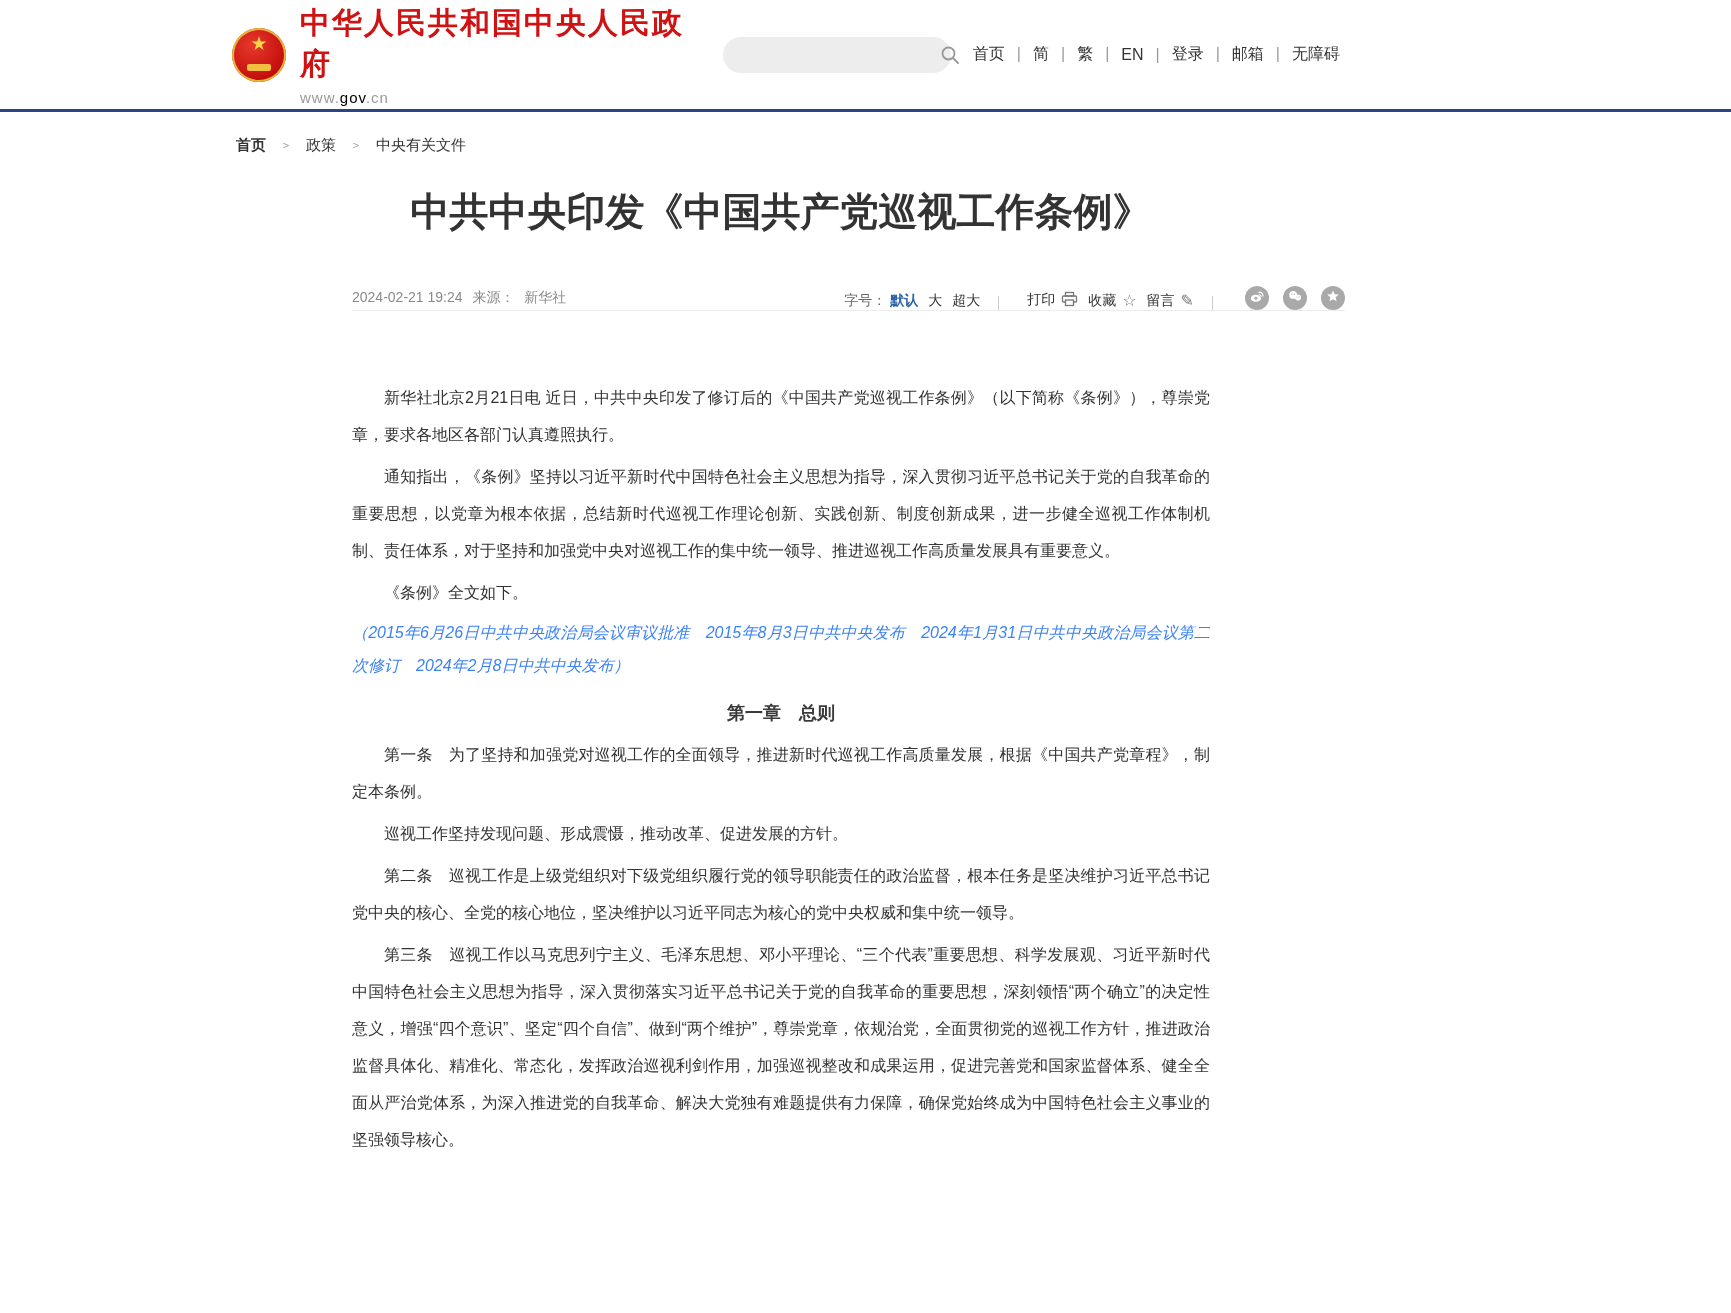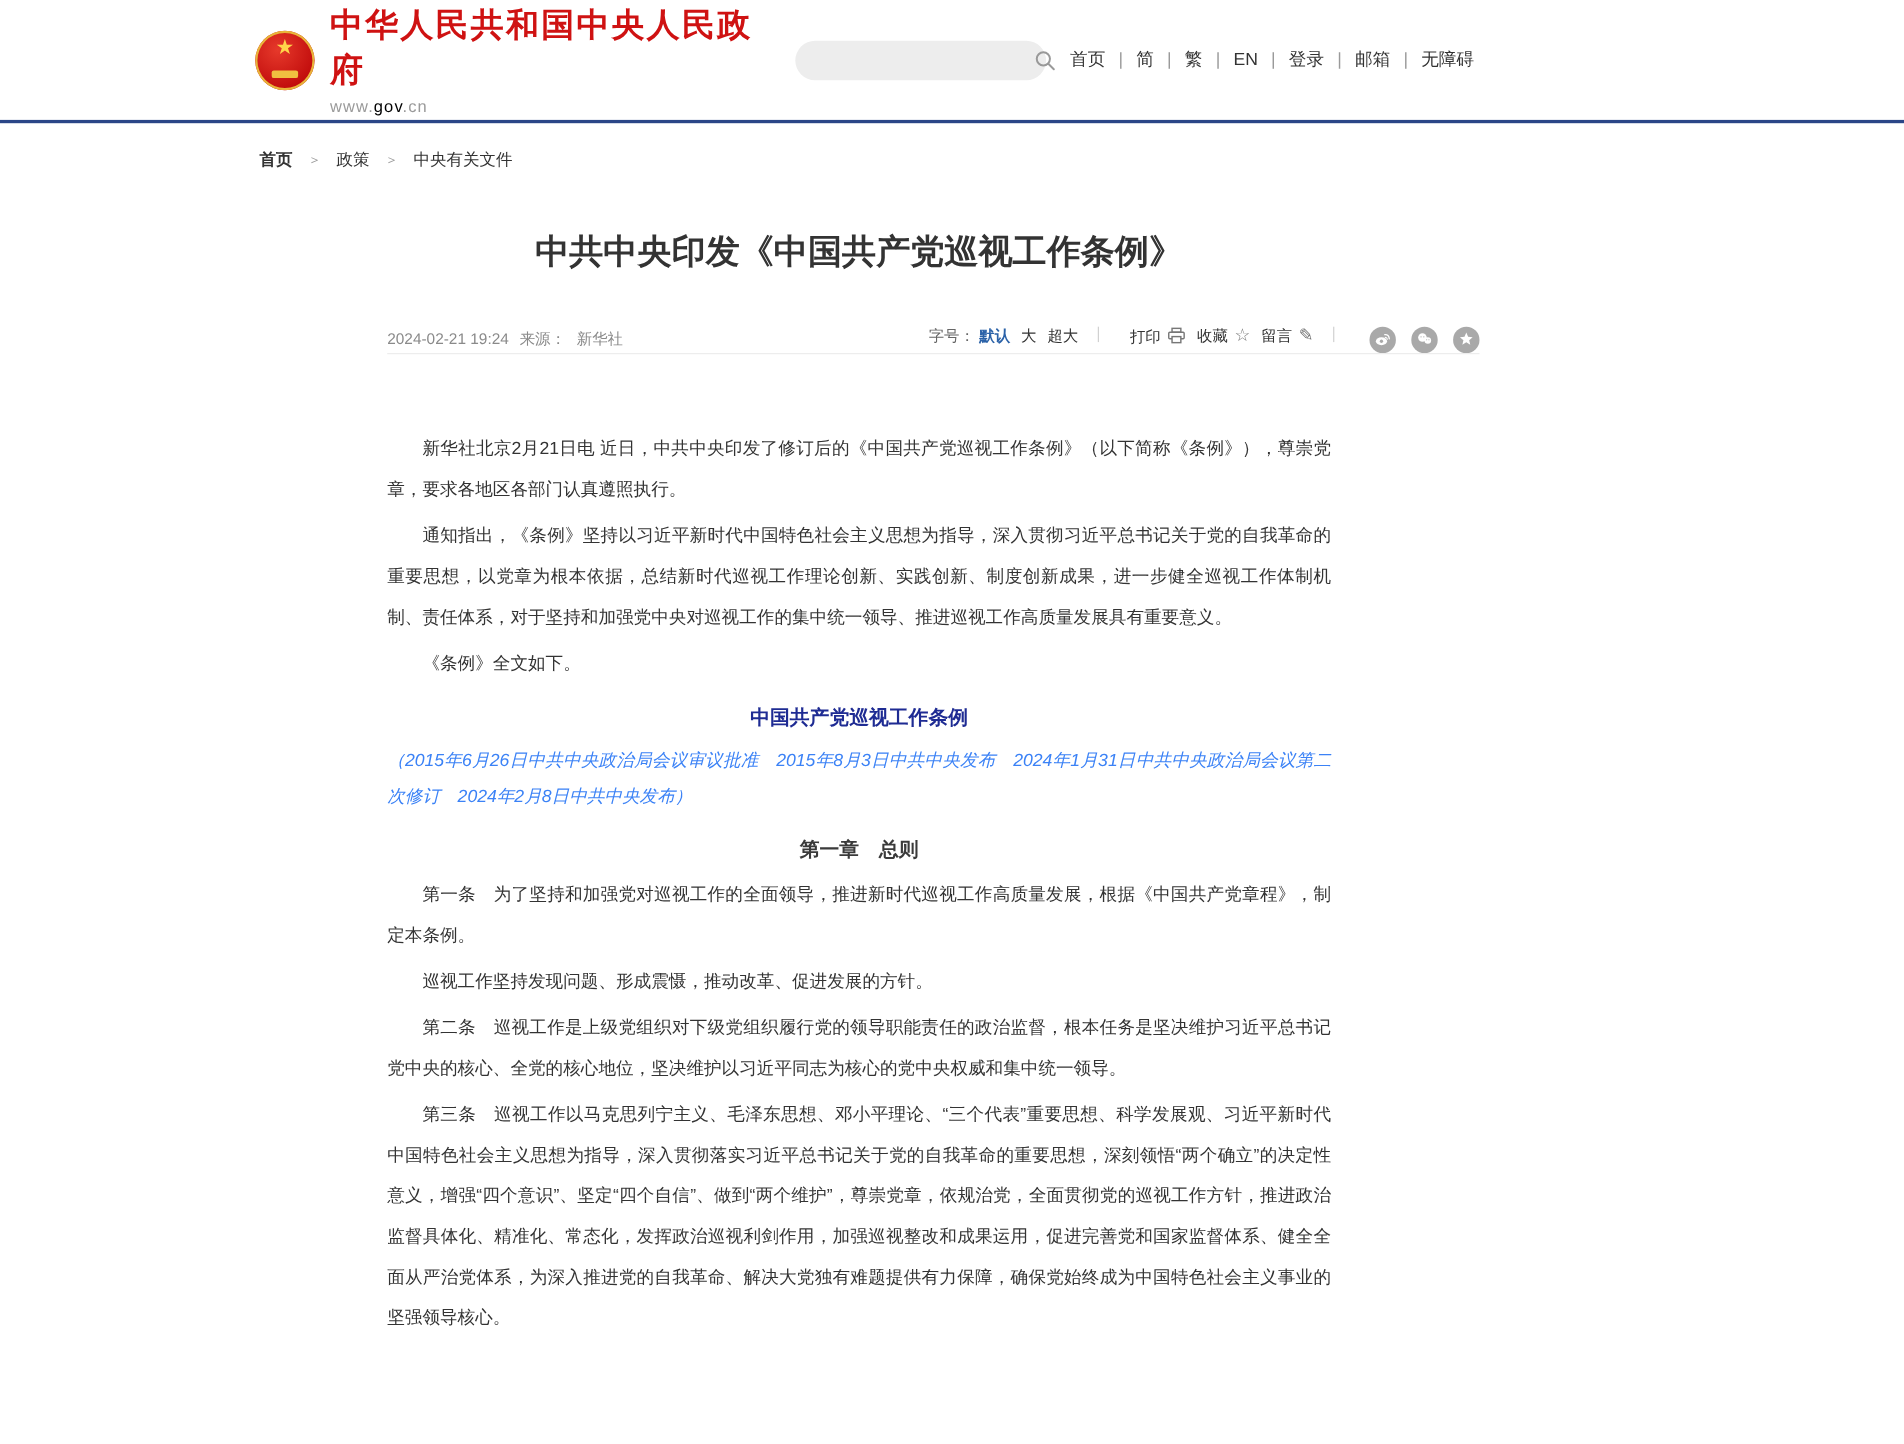--- a/index.html
+++ b/index.html
@@ -34,28 +34,28 @@
   .topnav a:not(:last-child)::after { content:"|"; color:#9a9a9a; margin:0 12px; font-weight:normal; }
 
   
   .breadcrumb { margin:24px 0 0 236px; font-size:15px; display:flex; align-items:center; }
   .breadcrumb a { color:#333; text-decoration:none; cursor:pointer; }
   .breadcrumb a.home { font-weight:bold; }
   .bc-sep { color:#999; font-size:12px; margin:0 14px; }
 
   
   .article { margin-left:352px; width:993px; }
-  .article h1 { width:858px; text-align:center; font-size:31px; font-weight:bold;
-                color:#333; margin-top:54px; line-height:1.3; }
+  .article h1 { width:858px; text-align:center; font-size:39px; font-weight:bold;
+                color:#333; margin-top:32px; line-height:1.3; }
 
   .meta-row { margin-top:48px; display:flex; justify-content:space-between; align-items:center;
               border-bottom:1px solid #ececec; }
   .meta-left { font-size:14px; color:#8a8a8a; }
   .meta-left span { margin-right:6px; }
-  .meta-right { display:flex; align-items:flex-start; font-size:14px; color:#666; }
+  .meta-right { display:flex; align-items:flex-end; font-size:14px; color:#666; }
   .meta-right .fs-label { color:#666; }
   .meta-right a { color:#333; text-decoration:none; cursor:pointer; margin-left:10px; }
   .meta-right a.fs-default { color:#2b62a8; font-weight:bold; margin-left:4px; }
   .vsep { display:inline-block; width:1px; height:14px; background:#ccc; margin:0 18px; }
   .action { display:inline-flex; align-items:center; gap:6px; }
   .action .glyph { color:#777; font-size:16px; line-height:1; }
   .share { width:24px; height:24px; border-radius:50%; background:#a9a9a9;
            display:inline-flex; align-items:center; justify-content:center; margin-left:14px !important; }
 
   
@@ -175,21 +175,20 @@
         </span>
       </a>
     </div>
   </div>
 
   <div class="body">
     <p>新华社北京2月21日电 近日，中共中央印发了修订后的《中国共产党巡视工作条例》（以下简称《条例》），尊崇党章，要求各地区各部门认真遵照执行。</p>
     <p>通知指出，《条例》坚持以习近平新时代中国特色社会主义思想为指导，深入贯彻习近平总书记关于党的自我革命的重要思想，以党章为根本依据，总结新时代巡视工作理论创新、实践创新、制度创新成果，进一步健全巡视工作体制机制、责任体系，对于坚持和加强党中央对巡视工作的集中统一领导、推进巡视工作高质量发展具有重要意义。</p>
     <p>《条例》全文如下。</p>
 
-    <h2 class="doc-title">中国共产党巡视工作条例</h2>
     <p class="dateline">（2015年6月26日中共中央政治局会议审议批准　2015年8月3日中共中央发布　2024年1月31日中共中央政治局会议第二次修订　2024年2月8日中共中央发布）</p>
     <h3 class="chapter">第一章　总则</h3>
 
     <p>第一条　为了坚持和加强党对巡视工作的全面领导，推进新时代巡视工作高质量发展，根据《中国共产党章程》，制定本条例。</p>
     <p>巡视工作坚持发现问题、形成震慑，推动改革、促进发展的方针。</p>
     <p>第二条　巡视工作是上级党组织对下级党组织履行党的领导职能责任的政治监督，根本任务是坚决维护习近平总书记党中央的核心、全党的核心地位，坚决维护以习近平同志为核心的党中央权威和集中统一领导。</p>
     <p>第三条　巡视工作以马克思列宁主义、毛泽东思想、邓小平理论、“三个代表”重要思想、科学发展观、习近平新时代中国特色社会主义思想为指导，深入贯彻落实习近平总书记关于党的自我革命的重要思想，深刻领悟“两个确立”的决定性意义，增强“四个意识”、坚定“四个自信”、做到“两个维护”，尊崇党章，依规治党，全面贯彻党的巡视工作方针，推进政治监督具体化、精准化、常态化，发挥政治巡视利剑作用，加强巡视整改和成果运用，促进完善党和国家监督体系、健全全面从严治党体系，为深入推进党的自我革命、解决大党独有难题提供有力保障，确保党始终成为中国特色社会主义事业的坚强领导核心。</p>
 
   </div>
 </main>

